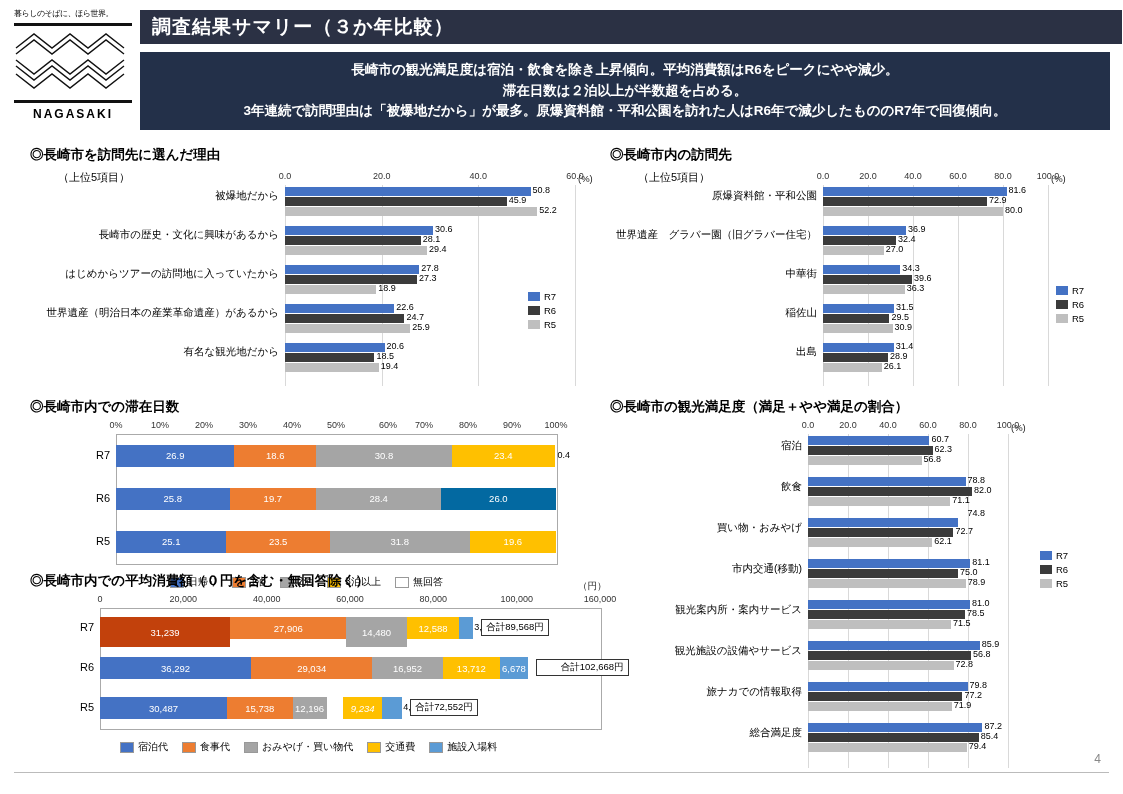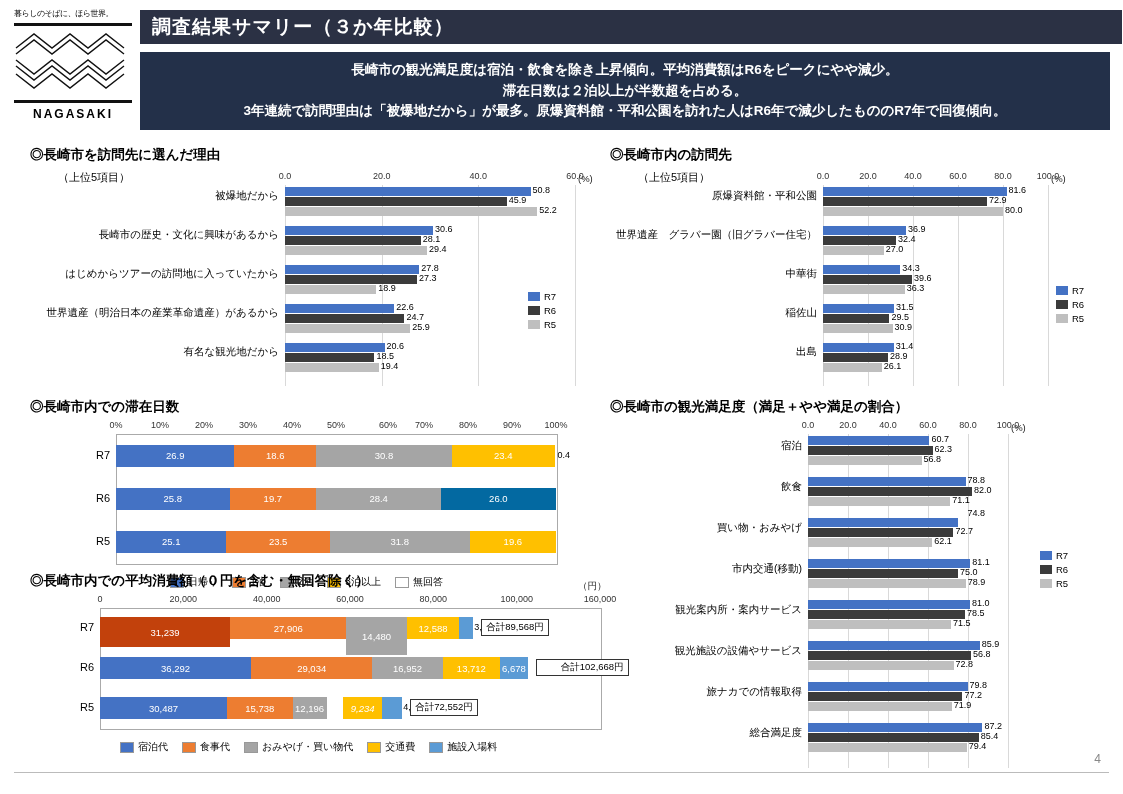--- a/index.html
+++ b/index.html
@@ -262,21 +262,21 @@
         <div class="tick" style="left:236.66666666666666px;top:0px;">40,000</div>
         <div class="tick" style="left:320px;top:0px;">60,000</div>
         <div class="tick" style="left:403.3333333333333px;top:0px;">80,000</div>
         <div class="tick" style="left:486.6666666666667px;top:0px;">100,000</div>
         <div class="tick" style="left:570px;top:0px;">160,000</div>
         <div class="axis-label" style="position:absolute;left:548px;top:-14px;">（円）</div>
         <div style="position:absolute;left:70px;top:14px;width:500px;height:120px;border:1px solid #aaa;"></div>
         <div style="position:absolute;left:38px;width:26px;text-align:right;top:27px;font-size:11px;">R7</div>
         <div class="stack-seg" style="left:70px;top:23px;width:130.1625px;height:30px;background:#c2410c;color:#fff;overflow:visible;">31,239</div>
         <div class="stack-seg" style="left:200.1625px;top:23px;width:116.275px;height:22px;background:#ed7d31;color:#fff;overflow:visible;">27,906</div>
-        <div class="stack-seg" style="left:316.4375px;top:23px;width:60.333333333333336px;height:38px;background:#a5a5a5;color:#fff;overflow:visible;">14,480</div>
+        <div class="stack-seg" style="left:316.4375px;top:23px;width:60.333333333333336px;height:30px;background:#a5a5a5;color:#fff;overflow:visible;">14,480</div>
         <div class="stack-seg" style="left:376.7708333333333px;top:23px;width:52.45px;height:22px;background:#ffc000;color:#fff;overflow:visible;">12,588</div>
         <div class="stack-seg" style="left:429.22083333333336px;top:23px;width:13.979166666666666px;height:22px;background:#5b9bd5;color:#fff;overflow:visible;"></div>
         <div style="position:absolute;left:444.20000000000005px;top:28px;font-size:9px;">3,355</div>
         <div class="totalbox" style="left:451.2px;top:25px;">合計89,568円</div>
         <div style="position:absolute;left:38px;width:26px;text-align:right;top:67px;font-size:11px;">R6</div>
         <div class="stack-seg" style="left:70px;top:63px;width:151.21666666666667px;height:22px;background:#4472c4;color:#fff;overflow:visible;">36,292</div>
         <div class="stack-seg" style="left:221.21666666666667px;top:63px;width:120.975px;height:22px;background:#ed7d31;color:#fff;overflow:visible;">29,034</div>
         <div class="stack-seg" style="left:342.19166666666666px;top:63px;width:70.63333333333334px;height:22px;background:#a5a5a5;color:#fff;overflow:visible;">16,952</div>
         <div class="stack-seg" style="left:412.825px;top:63px;width:57.13333333333333px;height:22px;background:#ffc000;color:#fff;overflow:visible;">13,712</div>
         <div class="stack-seg" style="left:469.9583333333333px;top:63px;width:27.825px;height:22px;background:#5b9bd5;color:#fff;overflow:visible;">6,678</div>

